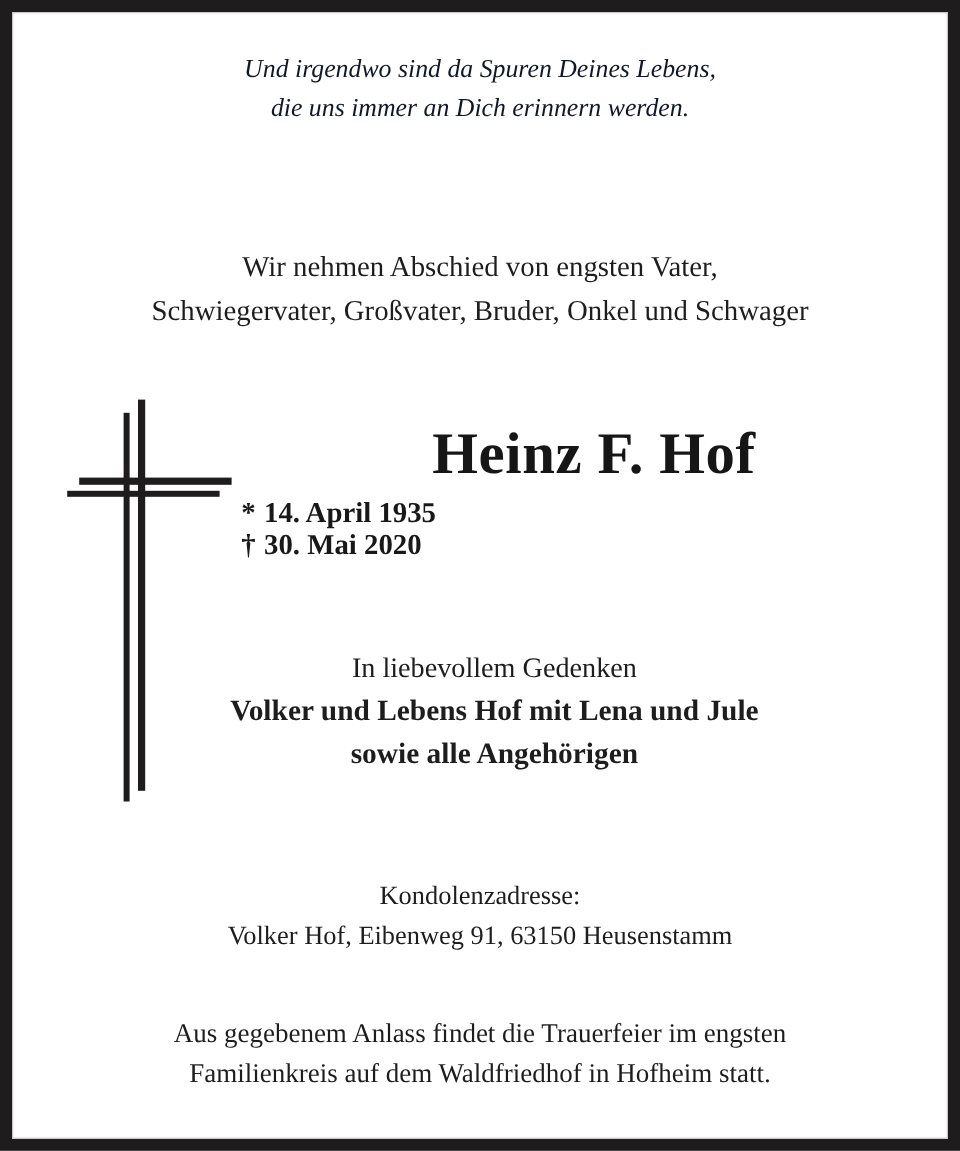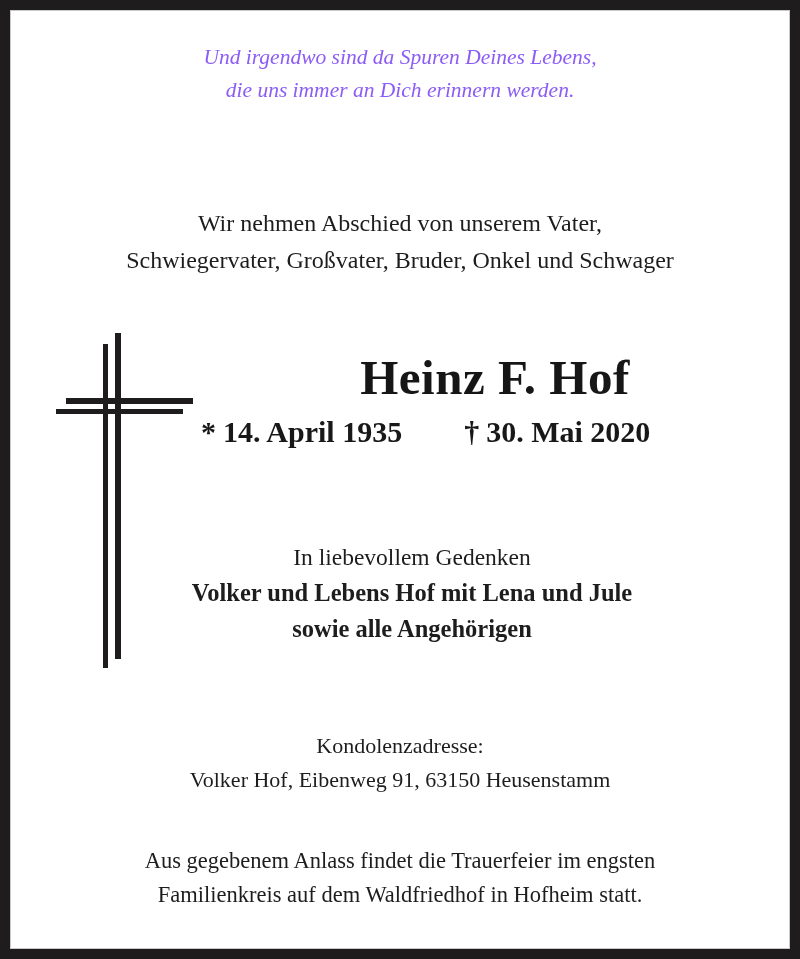--- a/index.html
+++ b/index.html
@@ -42,21 +42,21 @@
     right: 0;
   }
   .line { display: block; white-space: nowrap; }
 
   
   .quote {
     top: 30px;
     font-style: italic;
     font-size: 21.5px;
     line-height: 33px;
-    color: #8b5cf6;
+    color: #0f172a;
   }
 
   
   .announce {
     top: 194px;
     font-size: 24px;
     line-height: 37px;
     color: #1d1d1d;
   }
 
@@ -70,26 +70,27 @@
   }
   .deceased-name {
     font-size: 49px;
     font-weight: bold;
     line-height: 58px;
     letter-spacing: 0.5px;
     color: #161616;
   }
   .dates-row {
     margin-top: 8px;
-    font-size: 30px;
+    font-size: 24px;
     font-weight: bold;
     color: #181818;
     display: flex;
-    justify-content: flex-start;
+    justify-content: space-between;
     align-items: baseline;
+    flex-direction: column;
   }
   .date-birth { margin-right: 62px; }
   .sym { margin-right: 7px; }
 
   
   .memorial {
     top: 528px;
     font-size: 23.5px;
     line-height: 36px;
     color: #1d1d1d;
@@ -128,21 +129,21 @@
 
 <div class="notice-frame">
   <div class="notice-inner-rule">
 
     <div class="blk quote">
       <span class="line">Und irgendwo sind da Spuren Deines Lebens,</span>
       <span class="line">die uns immer an Dich erinnern werden.</span>
     </div>
 
     <div class="blk announce">
-      <span class="line">Wir nehmen Abschied von unserem Vater,</span>
+      <span class="line">Wir nehmen Abschied von engsten Vater,</span>
       <span class="line">Schwiegervater, Großvater, Bruder, Onkel und Schwager</span>
     </div>
 
     <div class="cross-symbol">
       <svg width="160" height="345" viewBox="0 0 160 345" xmlns="http://www.w3.org/2000/svg">
 
         <rect x="69" y="10" width="6" height="326" fill="#1e1c1d"></rect>
         <rect x="20" y="75" width="127" height="6" fill="#1e1c1d"></rect>
 
         <rect x="57" y="21" width="5" height="326" fill="#1e1c1d"></rect>

